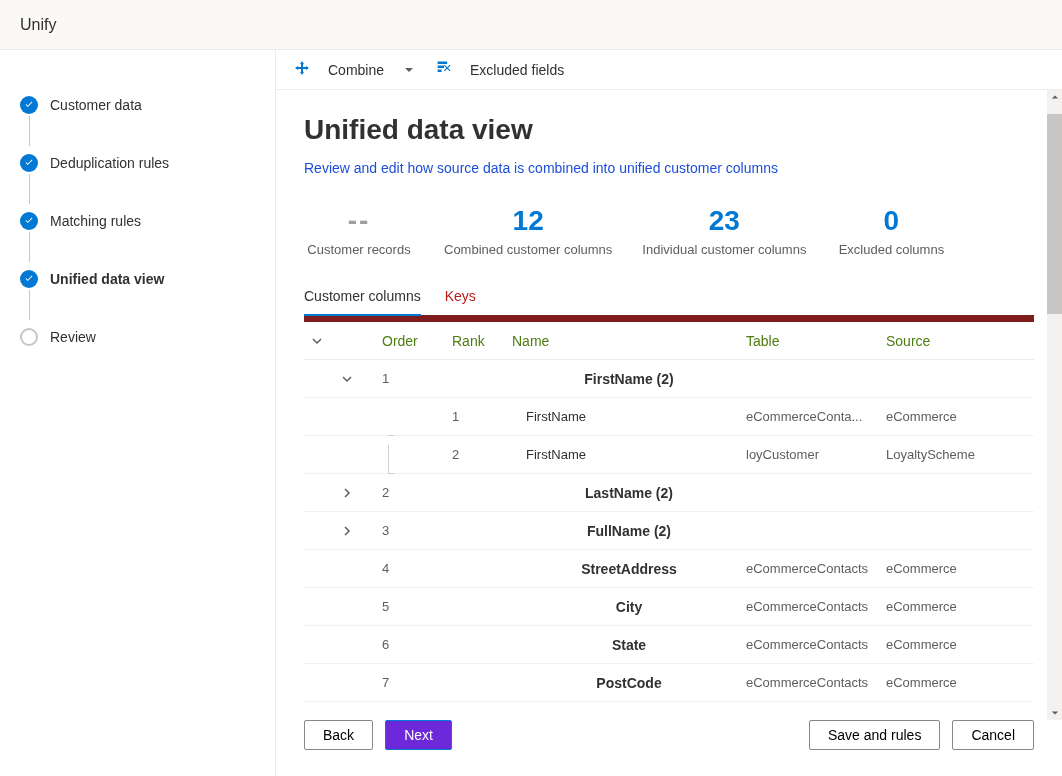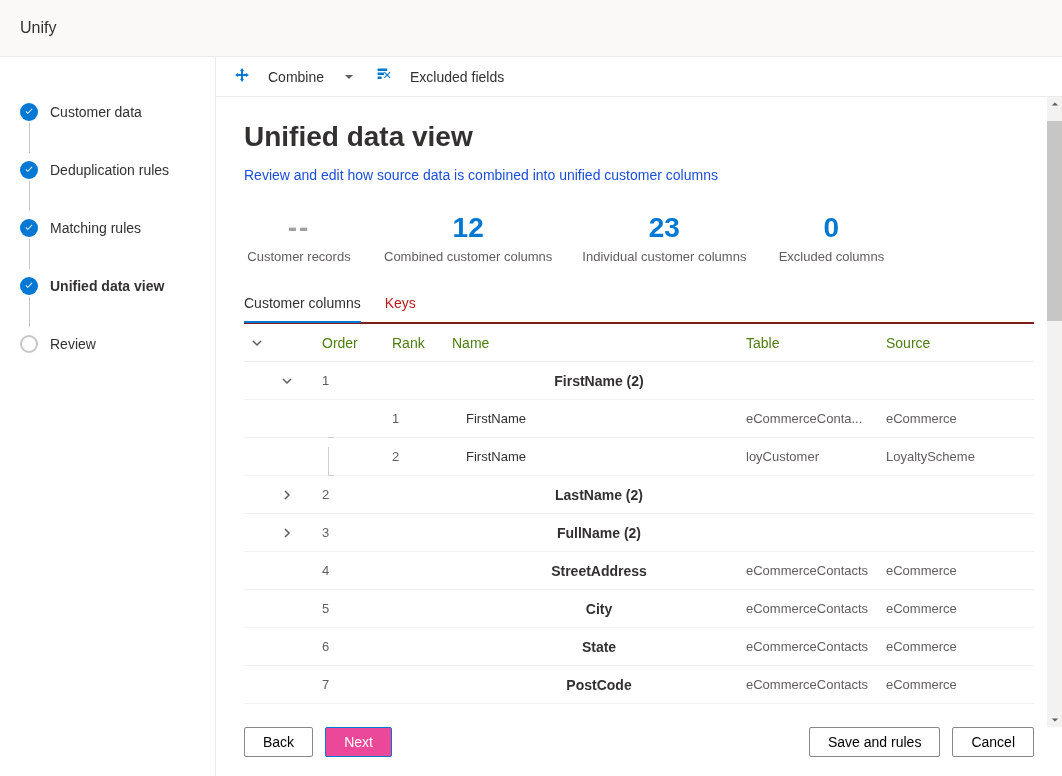--- a/index.html
+++ b/index.html
@@ -7,38 +7,38 @@
       font-family: "Segoe UI", -apple-system, BlinkMacSystemFont, sans-serif;
       font-size: 14px;
       color: #323130;
       background: #fff;
       width: 1062px;
       height: 776px;
       overflow: hidden;
       position: relative;
     }
     .header {
-      height: 57px;
+      height: 50px;
       background: #faf9f8;
       border-bottom: 1px solid #edebe9;
       display: flex;
       align-items: center;
       padding: 0 20px;
     }
     .header-title {
       font-size: 16px;
       font-weight: 400;
       color: #323130;
     }
     .layout {
       display: flex;
       height: calc(100% - 50px);
     }
     .sidebar {
-      width: 216px;
+      width: 276px;
       border-right: 1px solid #edebe9;
       padding: 40px 16px 16px 20px;
       background: #fff;
     }
     .step {
       display: flex;
       align-items: center;
       gap: 12px;
       padding: 6px 0;
       cursor: pointer;
@@ -127,21 +127,21 @@
     .stat-label {
       font-size: 13px;
       color: #605e5c;
       margin-top: 4px;
       line-height: 1.3;
     }
 
     .tabs {
       display: flex;
       gap: 24px;
-      border-bottom: 2px solid #7f1d1d;
+      border-bottom: 7px solid #7f1d1d;
     }
     .tab {
       padding: 10px 0;
       font-size: 14px;
       color: #b91c1c;
       cursor: pointer;
       border-bottom: 2px solid transparent;
       margin-bottom: -1px;
     }
     .tab.active {
@@ -213,21 +213,21 @@
     .footer-left, .footer-right { display: flex; gap: 12px; }
     .btn {
       padding: 6px 18px;
       font-size: 14px;
       border: 1px solid #8a8886;
       background: #fff;
       cursor: pointer;
       border-radius: 2px;
     }
     .btn.primary {
-      background: #ec4899;
+      background: #6d28d9;
       border-color: #0078d4;
       color: #fff;
     }
 
     .scrollbar {
       position: absolute;
       right: 0; top: 40px;
       width: 15px;
       height: calc(100% - 96px);
       background: #f3f2f1;

